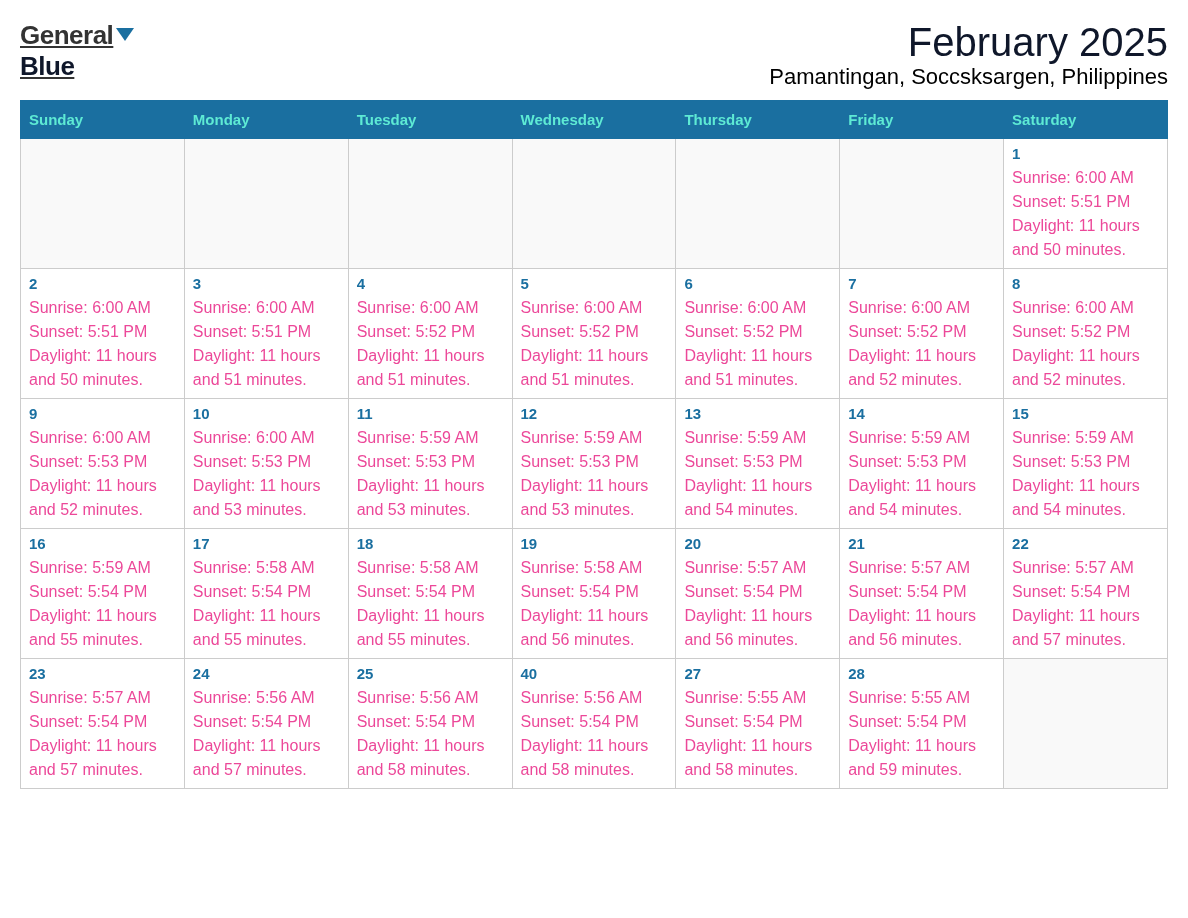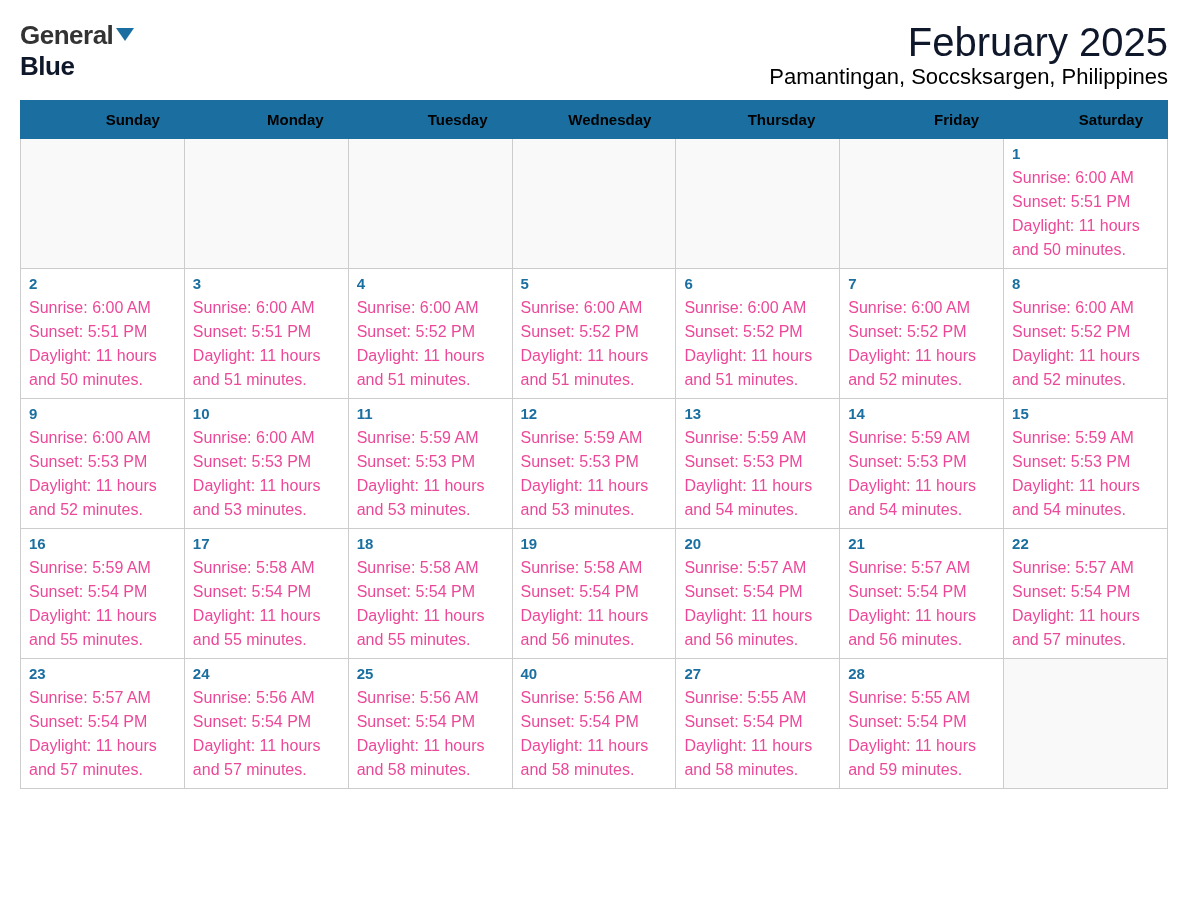--- a/index.html
+++ b/index.html
@@ -12,20 +12,21 @@
     .header {
       display: flex;
       justify-content: space-between;
       align-items: flex-start;
       margin-bottom: 10px;
     }
     .logo {
       display: flex;
       flex-direction: column;
       align-items: center;
+      text-decoration: underline;
     }
     .title-area {
       text-align: right;
     }
     .title-area h1 {
       font-size: 40px;
       font-weight: normal;
       color: #0f172a;
       line-height: 1.1;
     }
@@ -34,25 +35,25 @@
       font-weight: normal;
       color: #000000;
     }
     .calendar {
       width: 100%;
       border-collapse: collapse;
       margin-top: 10px;
     }
     .calendar thead tr th {
       background-color: #1a6fa0;
-      color: #000000;
+      color: #5eead4;
       font-size: 15px;
       font-weight: bold;
-      padding: 10px 24px;
-      text-align: right;
+      padding: 10px 8px;
+      text-align: left;
       border: 1px solid #1a6fa0;
     }
     .calendar tbody tr td {
       vertical-align: top;
       border: 1px solid #ccc;
       padding: 6px 8px;
       font-size: 12.5px;
       color: #333;
       width: 14.28%;
       height: 110px;

